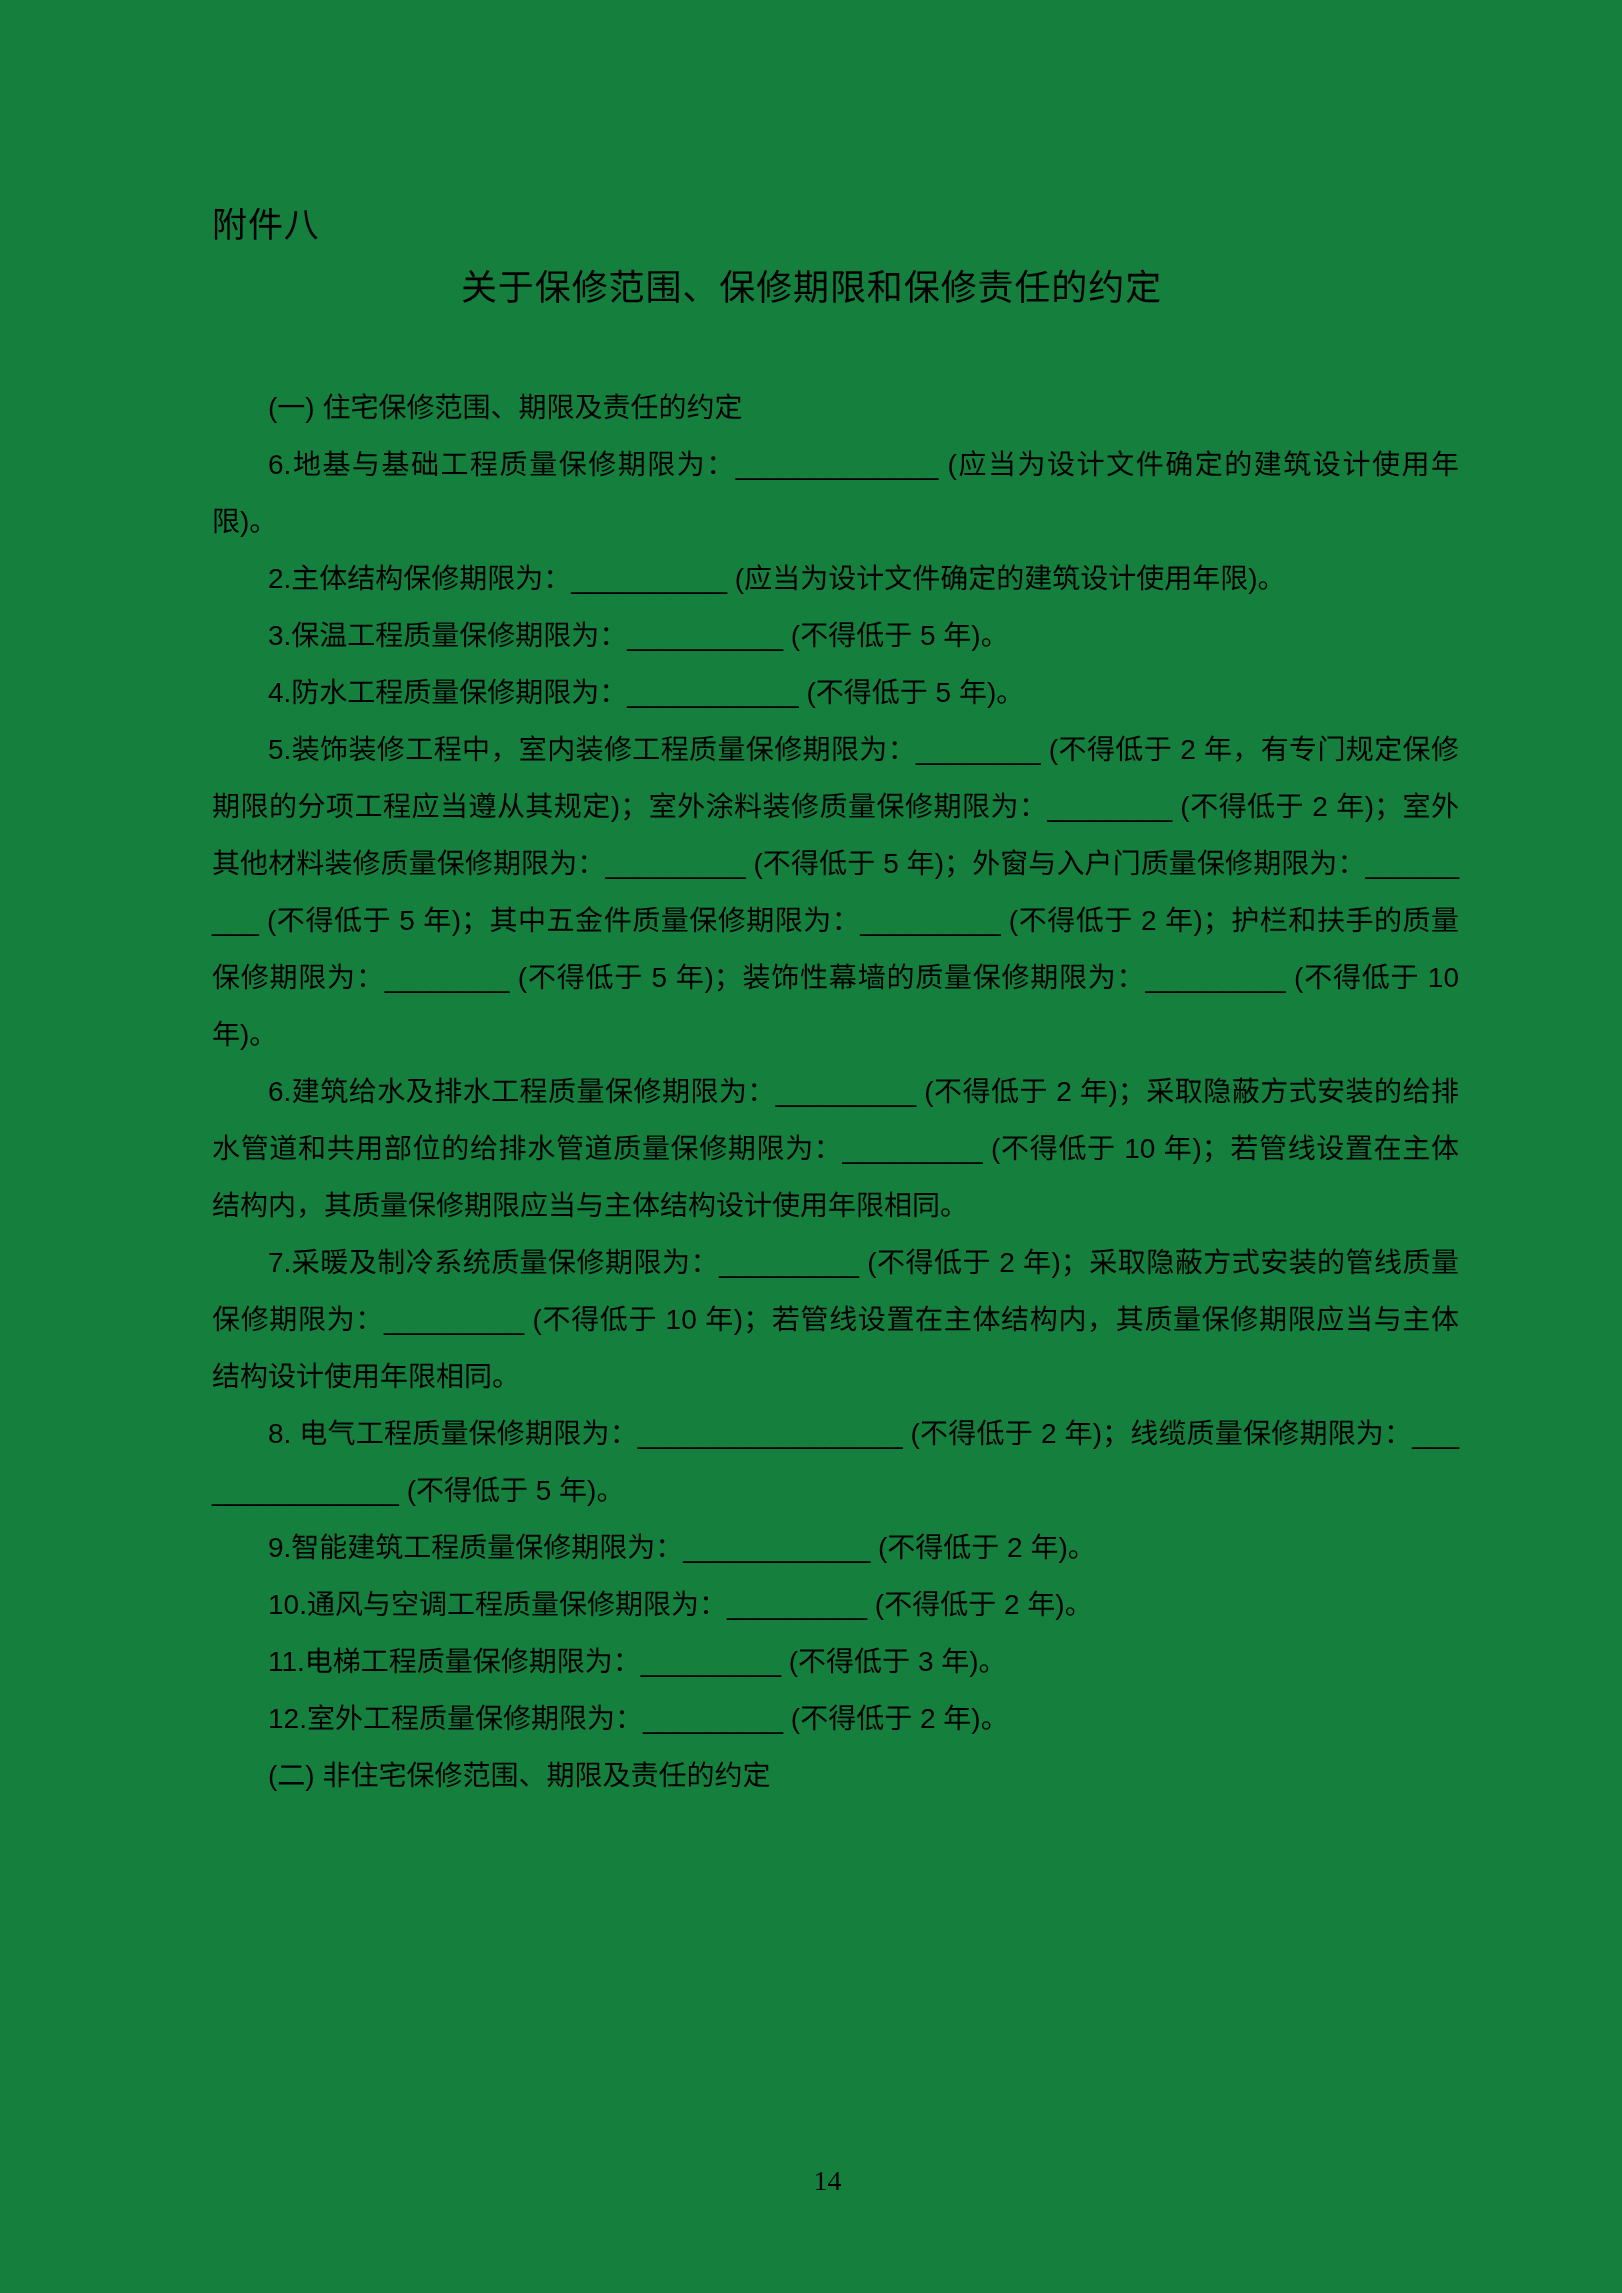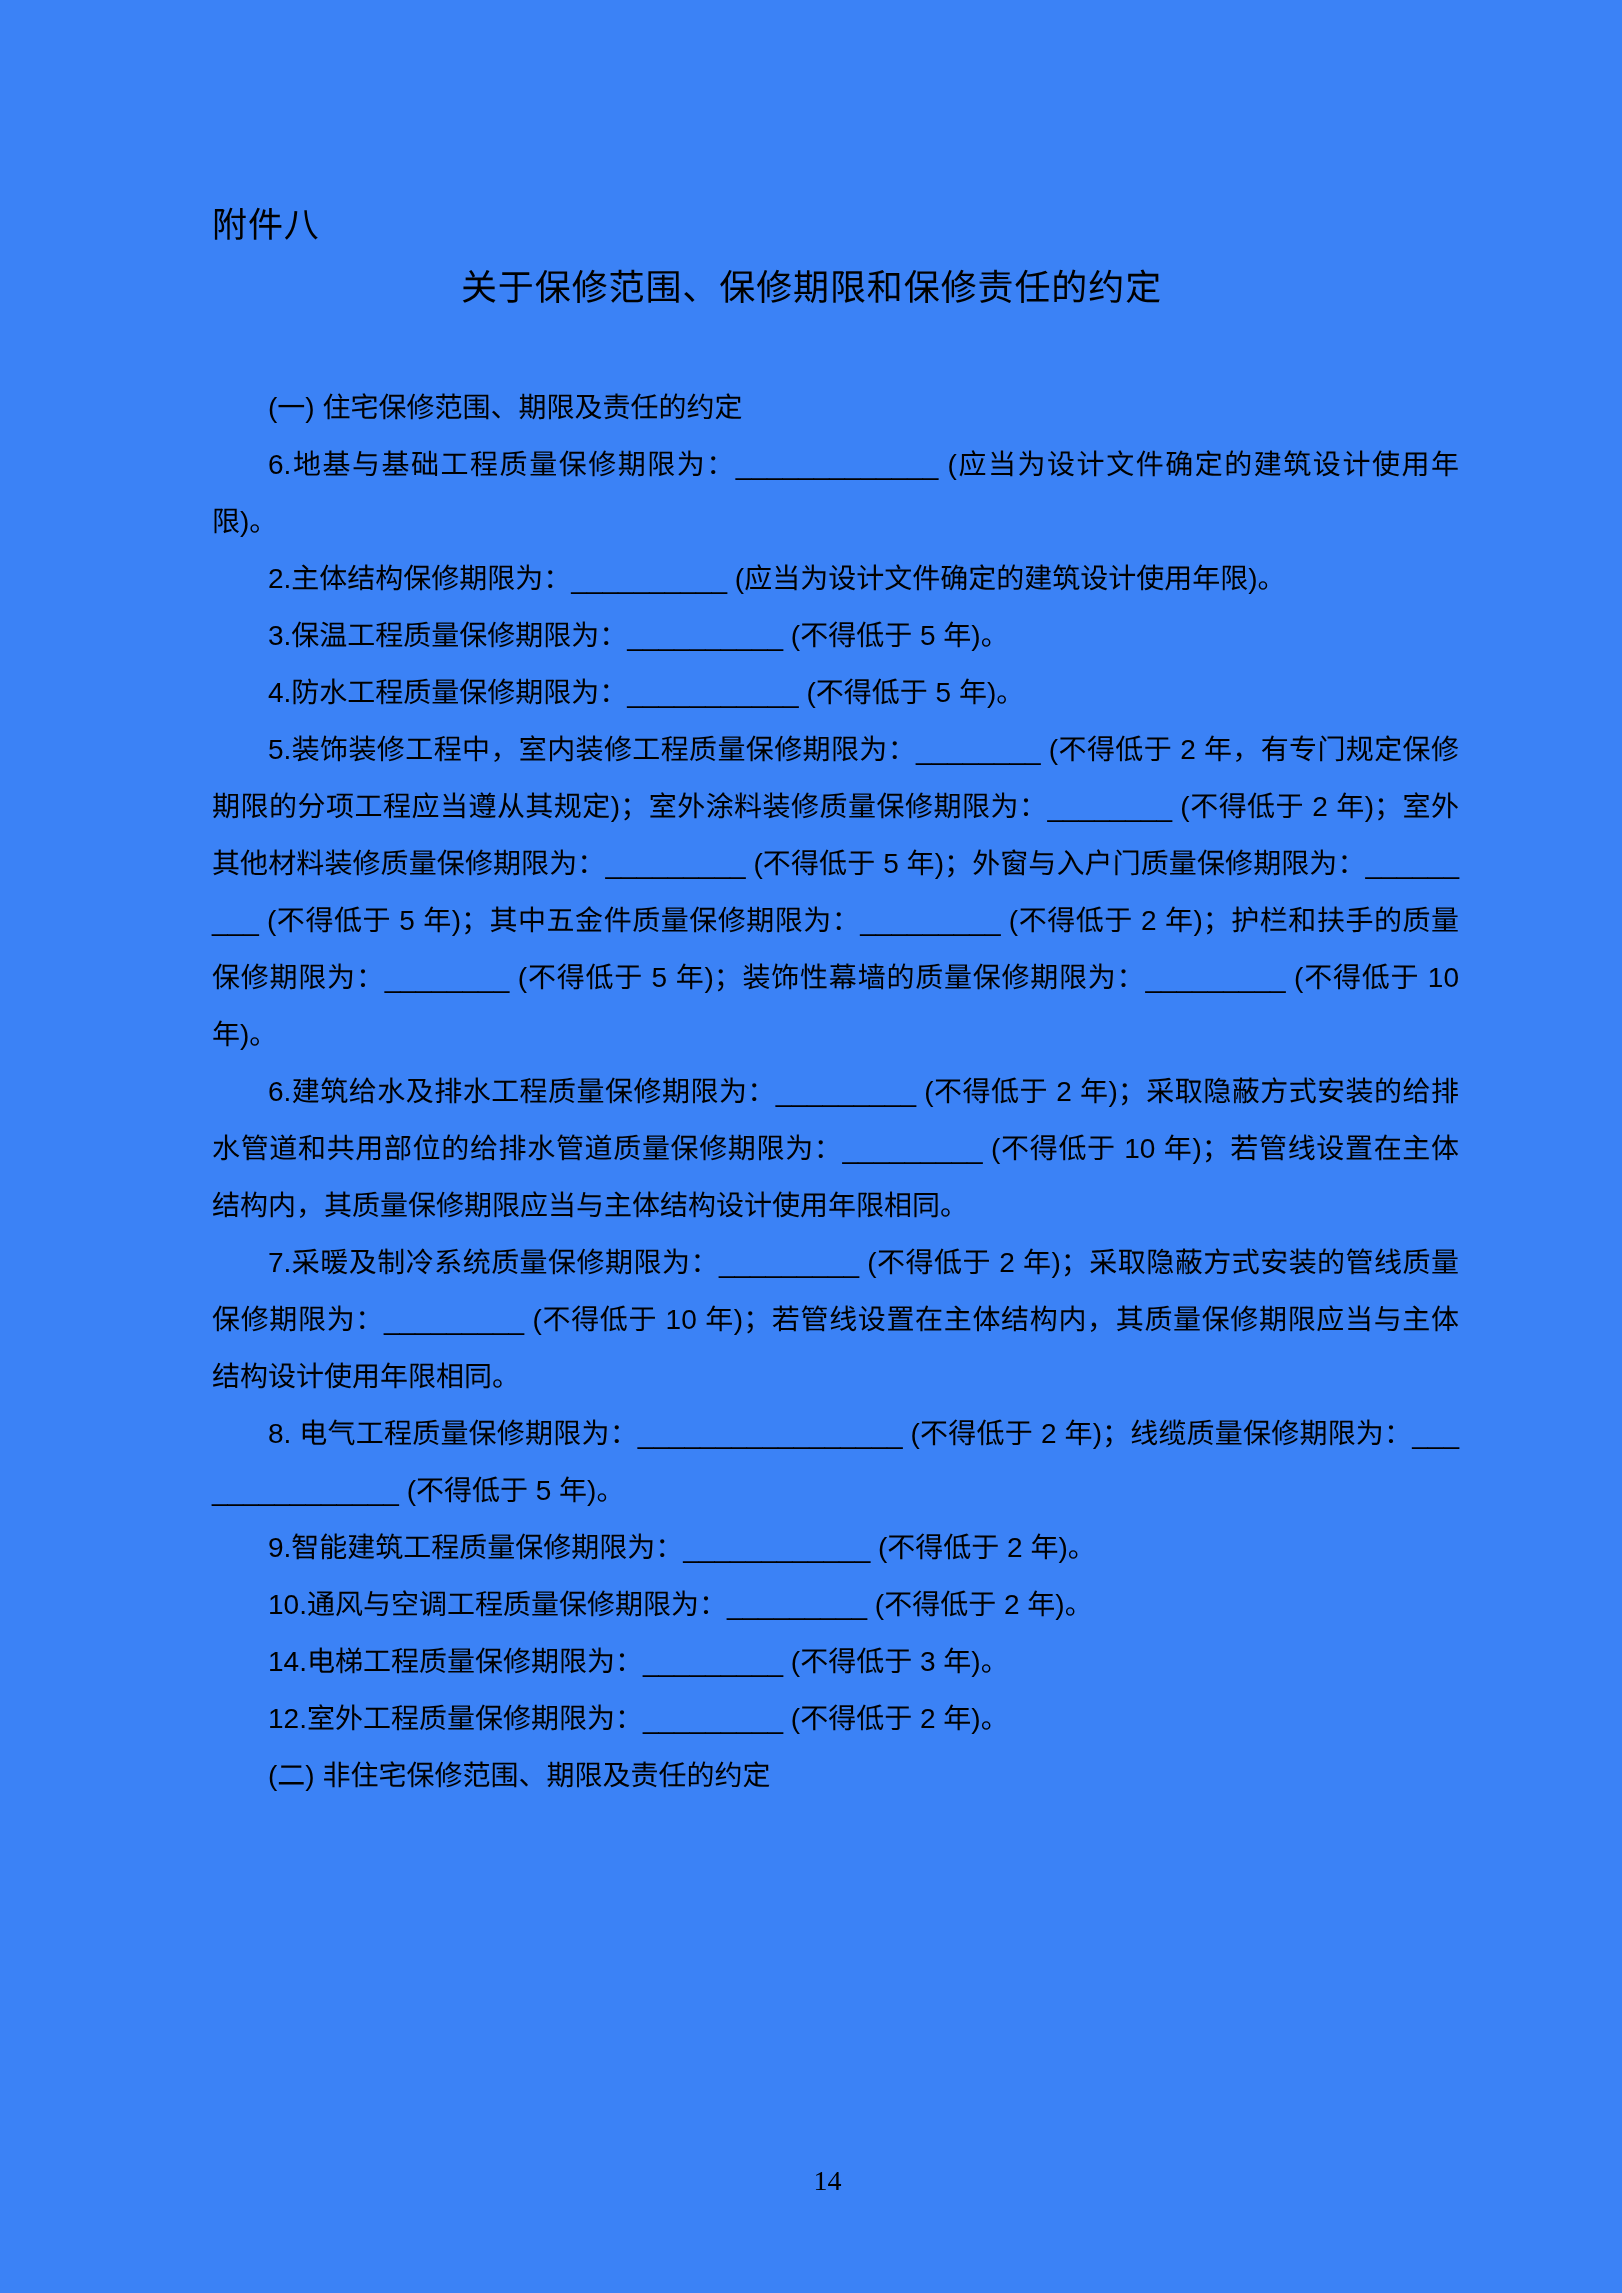--- a/index.html
+++ b/index.html
@@ -4,21 +4,21 @@
 <style>
   html, body {
     margin: 0;
     padding: 0;
     background: #ffffff;
   }
   .page {
     position: relative;
     width: 1623px;
     height: 2294px;
-    background: #3b82f6;
+    background: #15803d;
     color: #000000;
     font-family: "Liberation Sans", sans-serif;
     overflow: hidden;
     box-sizing: border-box;
   }
   .attachment-label {
     position: absolute;
     left: 212px;
     top: 205px;
     font-size: 35px;
@@ -78,20 +78,20 @@
       <p class="para">6.地基与基础工程质量保修期限为：_____________ (应当为设计文件确定的建筑设计使用年限)。</p>
       <p class="para">2.主体结构保修期限为：__________ (应当为设计文件确定的建筑设计使用年限)。</p>
       <p class="para">3.保温工程质量保修期限为：__________ (不得低于 5 年)。</p>
       <p class="para">4.防水工程质量保修期限为：___________ (不得低于 5 年)。</p>
       <p class="para">5.装饰装修工程中，室内装修工程质量保修期限为：________ (不得低于 2 年，有专门规定保修期限的分项工程应当遵从其规定)；室外涂料装修质量保修期限为：________ (不得低于 2 年)；室外其他材料装修质量保修期限为：_________ (不得低于 5 年)；外窗与入户门质量保修期限为：_________ (不得低于 5 年)；其中五金件质量保修期限为：_________ (不得低于 2 年)；护栏和扶手的质量保修期限为：________ (不得低于 5 年)；装饰性幕墙的质量保修期限为：_________ (不得低于 10 年)。</p>
       <p class="para">6.建筑给水及排水工程质量保修期限为：_________ (不得低于 2 年)；采取隐蔽方式安装的给排水管道和共用部位的给排水管道质量保修期限为：_________ (不得低于 10 年)；若管线设置在主体结构内，其质量保修期限应当与主体结构设计使用年限相同。</p>
       <p class="para">7.采暖及制冷系统质量保修期限为：_________ (不得低于 2 年)；采取隐蔽方式安装的管线质量保修期限为：_________ (不得低于 10 年)；若管线设置在主体结构内，其质量保修期限应当与主体结构设计使用年限相同。</p>
       <p class="para">8. 电气工程质量保修期限为：_________________ (不得低于 2 年)；线缆质量保修期限为：_______________ (不得低于 5 年)。</p>
       <p class="para">9.智能建筑工程质量保修期限为：____________ (不得低于 2 年)。</p>
       <p class="para">10.通风与空调工程质量保修期限为：_________ (不得低于 2 年)。</p>
-      <p class="para">14.电梯工程质量保修期限为：_________ (不得低于 3 年)。</p>
+      <p class="para">11.电梯工程质量保修期限为：_________ (不得低于 3 年)。</p>
       <p class="para">12.室外工程质量保修期限为：_________ (不得低于 2 年)。</p>
       <p class="para">(二) 非住宅保修范围、期限及责任的约定</p>
     </div>
 
   <div class="page-number">14</div>
 </div>
 
 
 </body></html>

